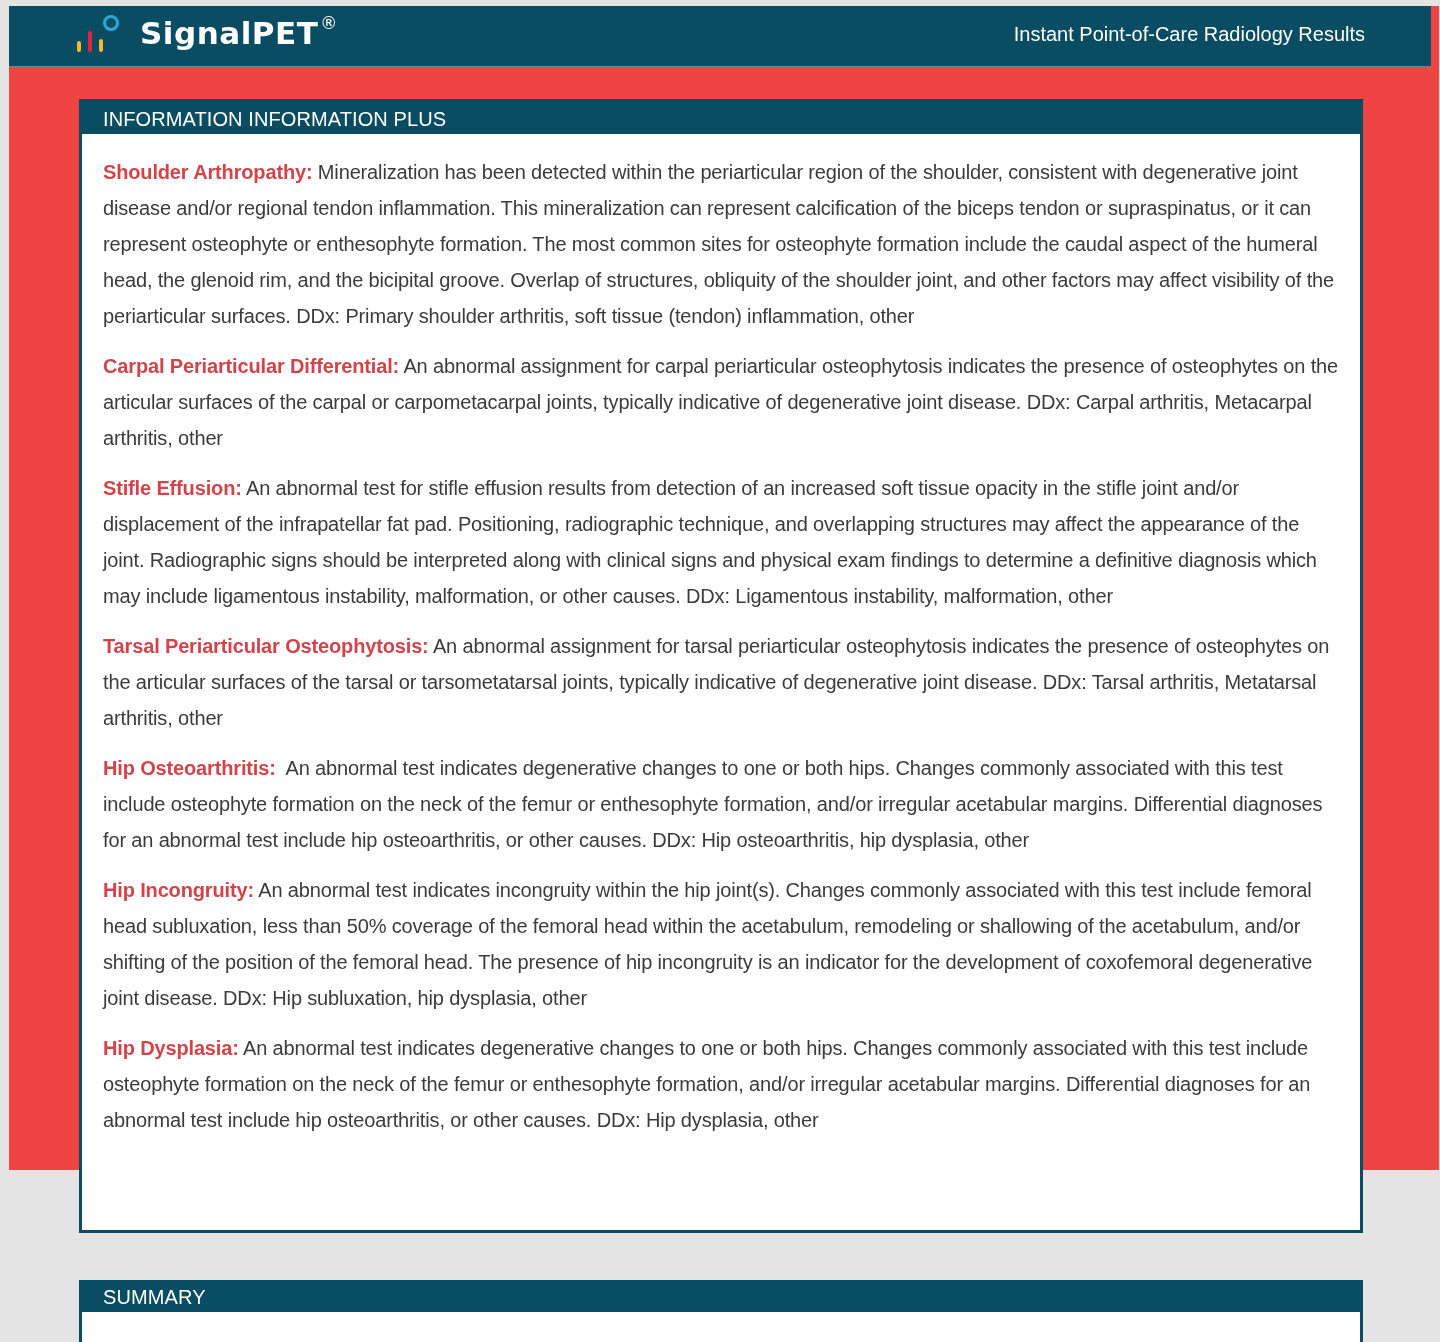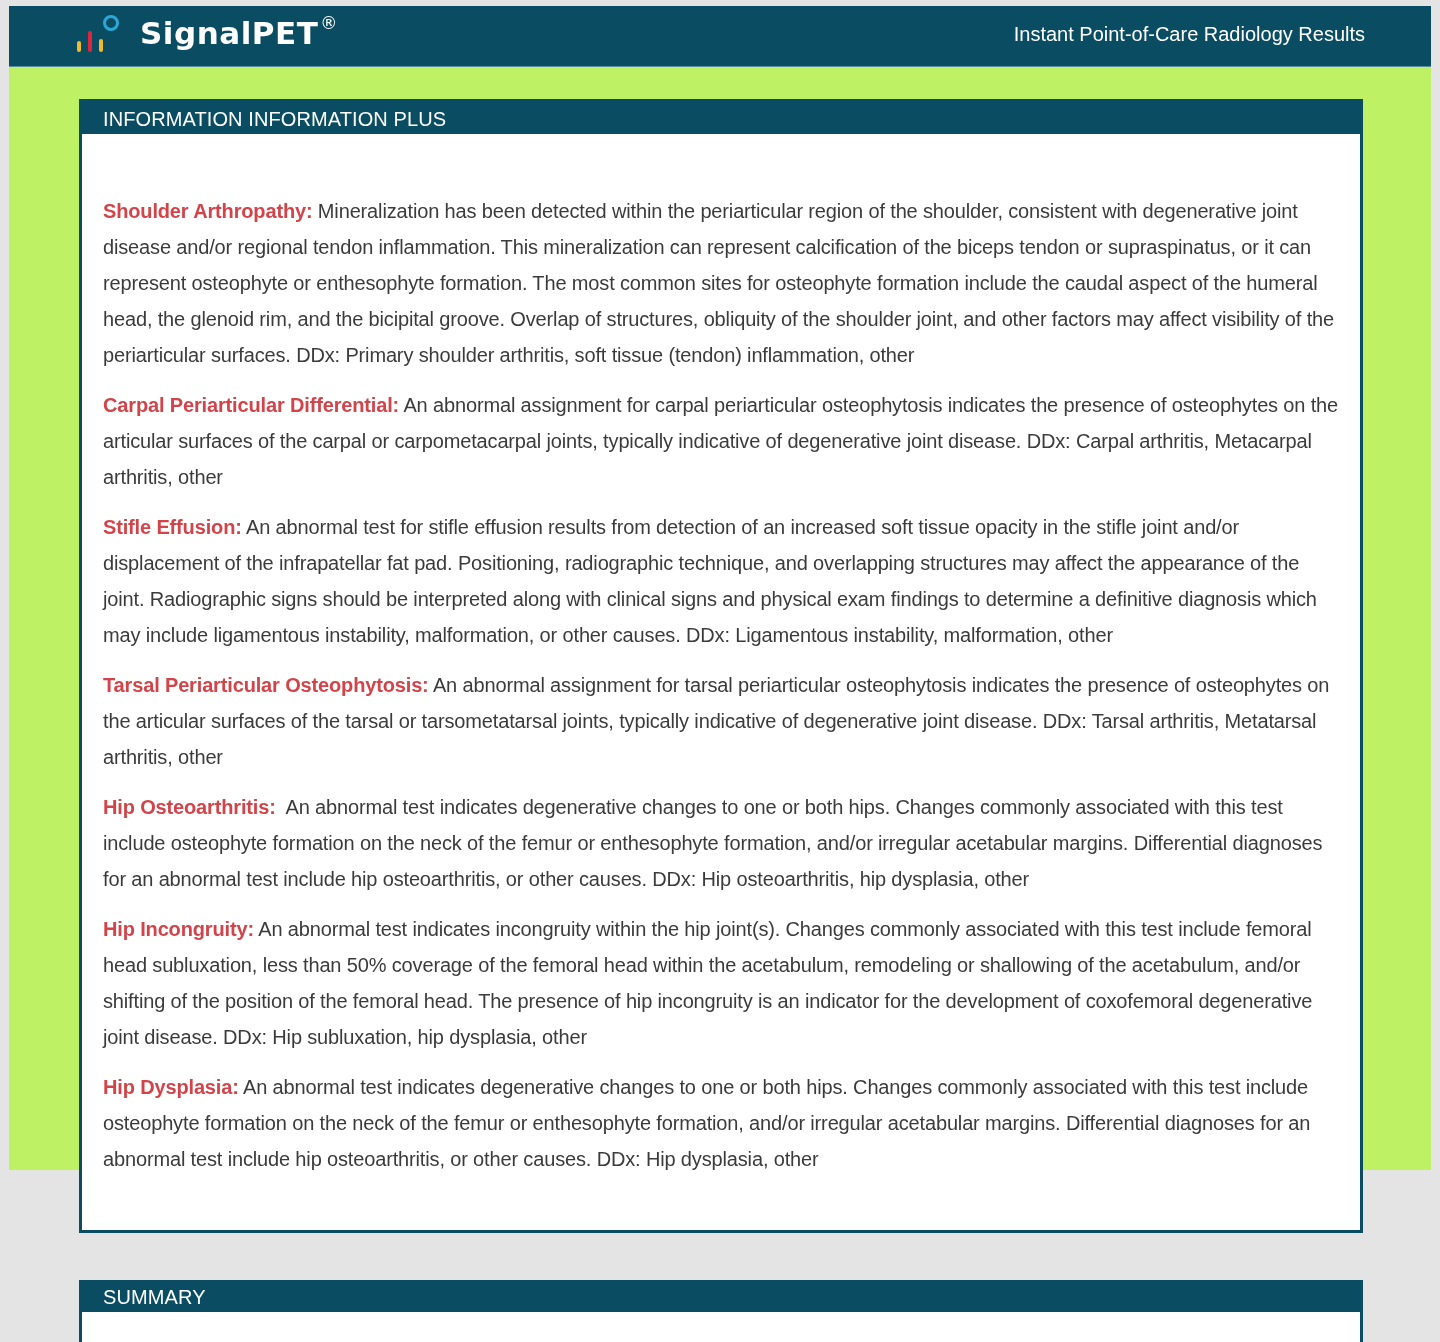--- a/index.html
+++ b/index.html
@@ -13,21 +13,22 @@
       font-family: "Liberation Sans", sans-serif;
       position: relative;
       overflow: hidden;
     }
     .page {
       position: absolute;
       left: 9px;
       top: 6px;
       width: 1422px;
       height: 1164px;
-      background: #bef264;
+      background: #ef4444;
+      padding-left: 8px;
     }
     .topbar {
       position: absolute;
       left: 0;
       top: 0;
       width: 1422px;
       height: 60px;
       background: #0a4d63;
       border-bottom: 1px solid #5a8ea0;
     }
@@ -107,21 +108,20 @@
       height: 32px;
       background: #0a4d63;
       color: #ffffff;
       font-size: 20px;
       line-height: 34px;
       padding-left: 21px;
       letter-spacing: 0.1px;
     }
     .info-body {
       padding: 20px 20px 0 21px;
-      margin-top: 39px;
     }
     .entry {
       font-size: 20px;
       line-height: 36px;
       color: #3b3b3b;
       margin: 0 0 14px 0;
       font-family: "Liberation Sans", sans-serif;
       letter-spacing: -0.15px;
     }
     .entry .label {

